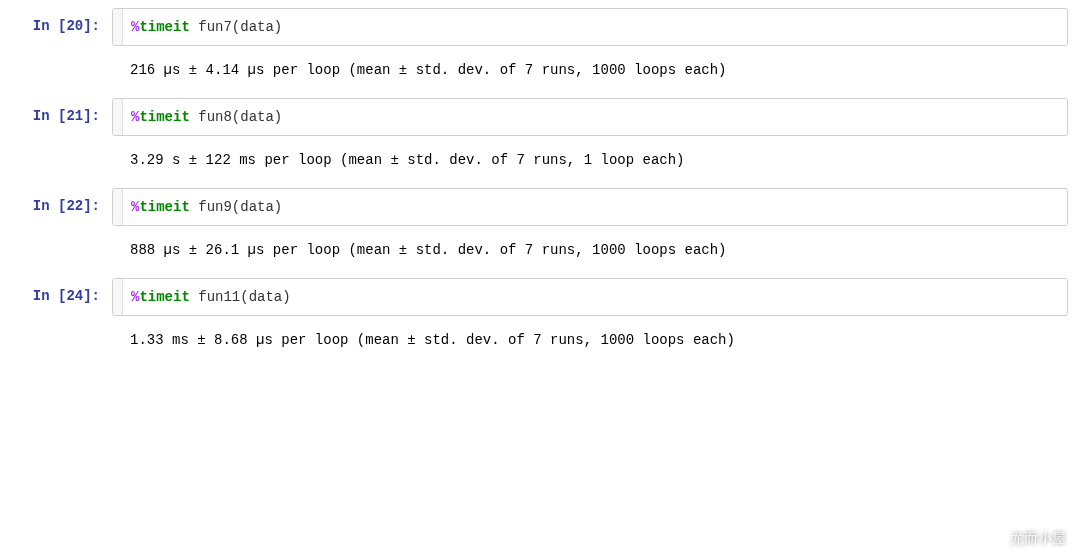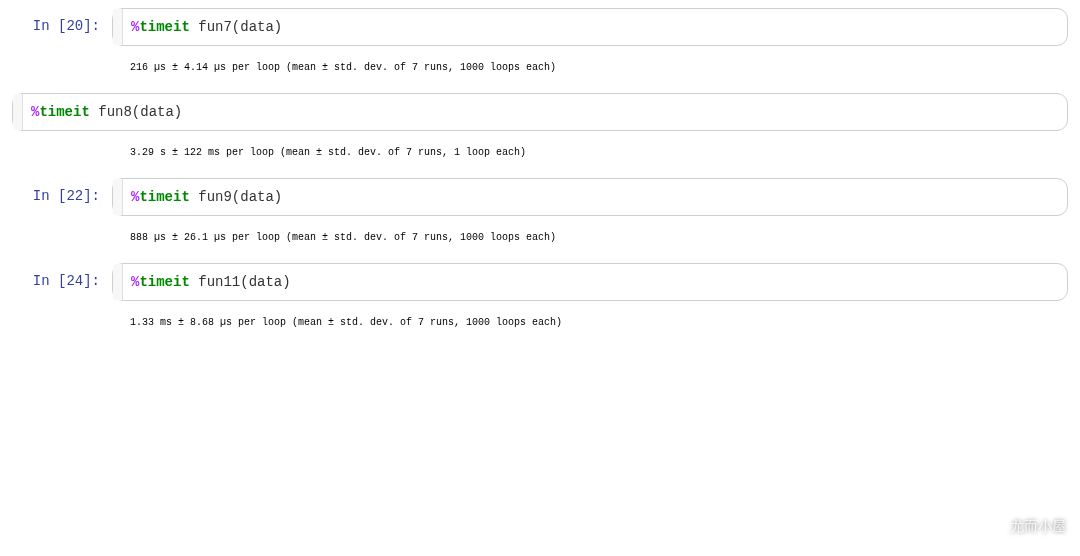--- a/index.html
+++ b/index.html
@@ -22,26 +22,26 @@
     .prompt {
       width: 100px;
       flex-shrink: 0;
       text-align: right;
       padding-right: 12px;
       padding-top: 10px;
       padding-bottom: 10px;
     }
     .in-prompt {
       color: #303F9F;
-      font-weight: normal;
+      font-weight: bold;
     }
     .input-area {
       flex: 1;
       border: 1px solid #cfcfcf;
-      border-radius: 11px;
+      border-radius: 3px;
       display: flex;
       align-items: stretch;
     }
     .gutter {
       width: 10px;
       background: #f7f7f7;
       border-right: 1px solid #e0e0e0;
       border-top-left-radius: 3px;
       border-bottom-left-radius: 3px;
     }
@@ -71,28 +71,28 @@
       margin-bottom: 16px;
     }
     .output-prompt {
       width: 100px;
       flex-shrink: 0;
     }
     .output-text {
       flex: 1;
       padding: 12px 0 4px 18px;
       font-family: Menlo, Monaco, Consolas, "Courier New", monospace;
-      font-size: 10px;
+      font-size: 14px;
       color: #000000;
       white-space: pre;
     }
     .watermark {
       position: fixed;
       right: 14px;
-      bottom: 20px;
+      bottom: 8px;
       color: rgba(255,255,255,0.85);
       font-family: -apple-system, BlinkMacSystemFont, "Segoe UI", sans-serif;
       font-size: 14px;
       text-shadow: 0 0 4px rgba(0,0,0,0.6);
       display: flex;
       align-items: center;
       gap: 6px;
       pointer-events: none;
     }
     .wm-icon {
@@ -114,20 +114,23 @@
       <div class="gutter"></div>
       <div class="code-content"><span class="magic">%</span><span class="kw">timeit</span><span class="paren"> </span><span class="funcname">fun7</span><span class="paren">(</span><span class="funcname">data</span><span class="paren">)</span></div>
     </div>
   </div>
   <div class="output-row">
     <div class="output-prompt"></div>
     <div class="output-text">216 µs ± 4.14 µs per loop (mean ± std. dev. of 7 runs, 1000 loops each)</div>
   </div>
 
   <div class="cell">
+    <div class="prompt">
+      <span class="in-prompt"><span>In [</span><span>21</span><span>]:</span></span>
+    </div>
     <div class="input-area">
       <div class="gutter"></div>
       <div class="code-content"><span class="magic">%</span><span class="kw">timeit</span><span class="paren"> </span><span class="funcname">fun8</span><span class="paren">(</span><span class="funcname">data</span><span class="paren">)</span></div>
     </div>
   </div>
   <div class="output-row">
     <div class="output-prompt"></div>
     <div class="output-text">3.29 s ± 122 ms per loop (mean ± std. dev. of 7 runs, 1 loop each)</div>
   </div>
 

